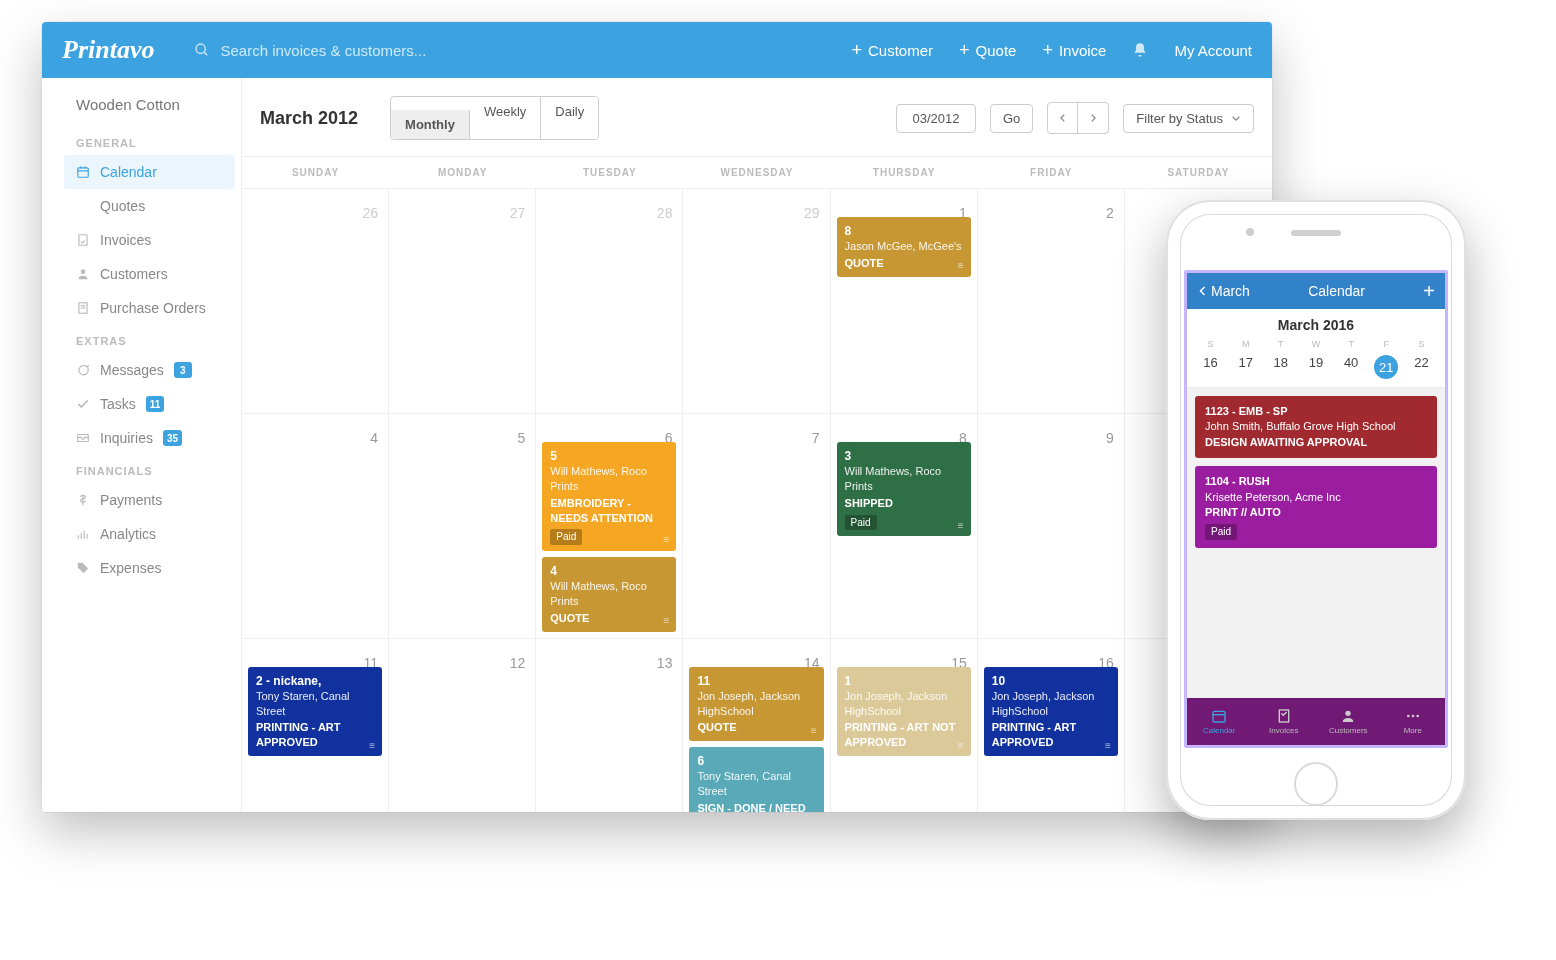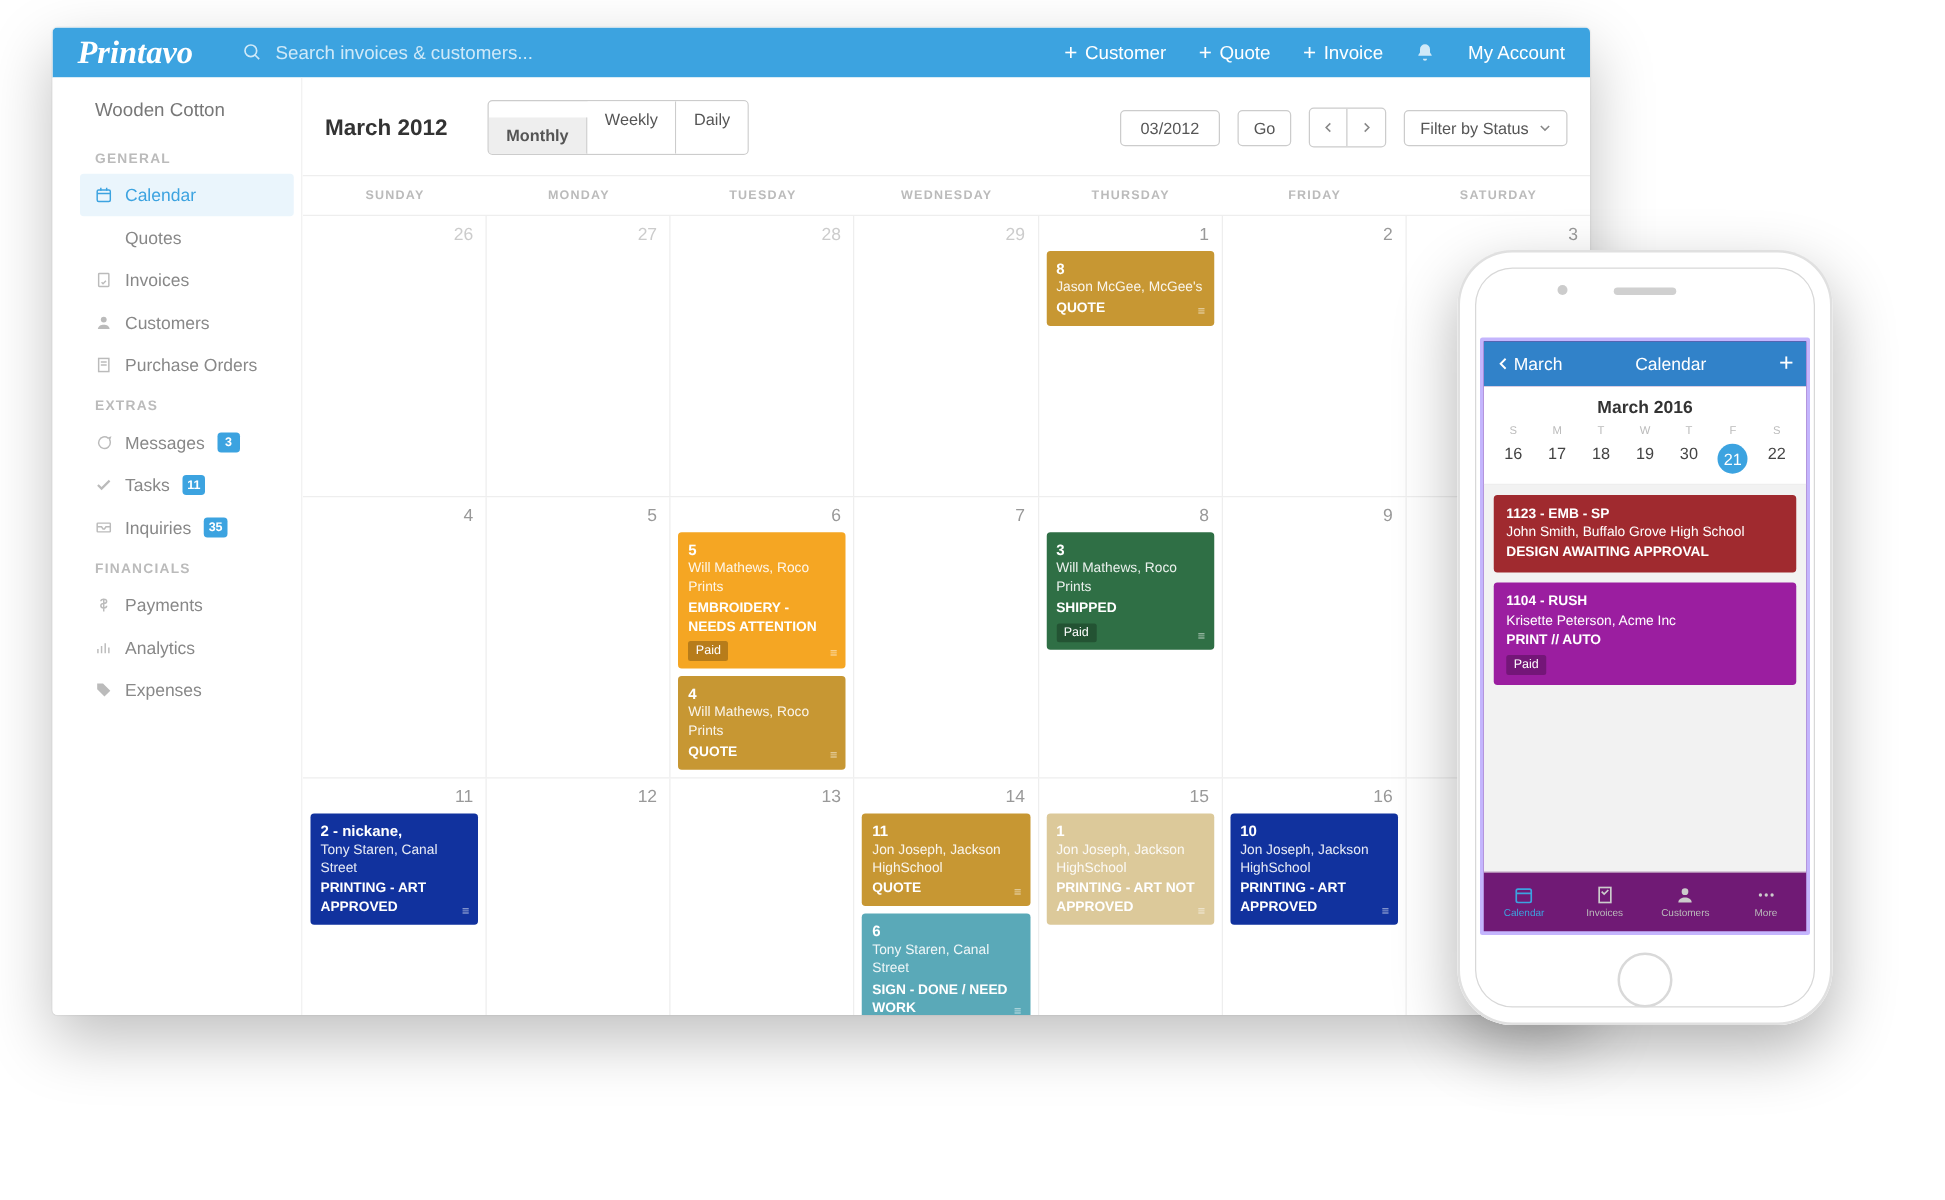--- a/index.html
+++ b/index.html
@@ -2,21 +2,21 @@
 <html><head>
 <meta charset="utf-8">
 <style>
 * { box-sizing: border-box; margin: 0; padding: 0; }
 body { font-family: -apple-system, "Helvetica Neue", Arial, sans-serif; background: #fff; width: 1556px; height: 960px; position: relative; }
 
 
 .appwin { position: absolute; left: 42px; top: 22px; width: 1230px; height: 790px; border-radius: 4px; background: #fff; box-shadow: 0 20px 50px rgba(0,0,0,.25), 0 0 0 1px rgba(0,0,0,.04); overflow: hidden; display: flex; flex-direction: column; }
 
 
-.topbar { height: 40px; background: #3ca3e0; display: flex; align-items: center; padding: 0 20px; color: #fff; }
+.topbar { height: 56px; background: #3ca3e0; display: flex; align-items: center; padding: 0 20px; color: #fff; }
 .logo { font-family: 'Brush Script MT', cursive; font-size: 26px; font-style: italic; font-weight: 600; margin-right: 40px; }
 .search { display: flex; align-items: center; color: #cfe9f8; font-size: 15px; flex: 1; }
 .search svg { margin-right: 10px; }
 .topactions { display: flex; align-items: center; gap: 26px; font-size: 15px; }
 .topactions .act { display: flex; align-items: center; gap: 6px; cursor: pointer; }
 .topactions .plus { font-size: 18px; font-weight: 300; }
 
 
 .body { flex: 1; display: flex; background: #f7f7f7; overflow: hidden; }
 .sidebar { width: 200px; background: #fff; border-right: 1px solid #eee; padding: 18px 0 0 16px; font-size: 14px; color: #666; }
@@ -44,21 +44,21 @@
 .filterbtn { border: 1px solid #ccc; border-radius: 4px; padding: 6px 12px; font-size: 13px; color: #555; cursor: pointer; display: flex; align-items: center; gap: 8px; text-align: right; }
 
 
 .cal { flex: 1; overflow: auto; }
 .dayheaders { display: grid; grid-template-columns: repeat(7,1fr); border-bottom: 1px solid #eee; }
 .dayheaders div { text-align: center; font-size: 10px; letter-spacing: 1px; color: #bbb; font-weight: 600; padding: 10px 0; }
 .weeks { display: grid; grid-template-rows: repeat(5, minmax(0,1fr)); }
 .week { display: grid; grid-template-columns: repeat(7,1fr); border-bottom: 1px solid #eee; min-height: 100px; }
 .cell { border-right: 1px solid #eee; padding: 6px 6px; position: relative; }
 .cell:last-child { border-right: none; }
-.cell .dnum { position: absolute; top: 6px; right: 10px; font-size: 14px; color: #999; }
+.cell .dnum { position: absolute; top: 16px; right: 10px; font-size: 14px; color: #999; }
 .cell.other .dnum { color: #ccc; }
 
 
 .ev { margin-top: 22px; border-radius: 3px; padding: 6px 8px 6px; color: #fff; font-size: 11px; line-height: 1.35; position: relative; }
 .ev + .ev { margin-top: 6px; }
 .ev .t1 { font-weight: 700; font-size: 12px; }
 .ev .t2 { opacity: .9; }
 .ev .t3 { font-weight: 700; text-transform: uppercase; margin-top: 2px; }
 .ev .paid { display: inline-block; margin-top: 4px; background: rgba(0,0,0,.25); padding: 1px 6px; border-radius: 2px; font-size: 10px; }
 .ev .grip { position: absolute; right: 6px; bottom: 4px; opacity: .6; font-size: 10px; letter-spacing: 1px; }
@@ -408,21 +408,21 @@
           <div>W</div>
           <div>T</div>
           <div>F</div>
           <div>S</div>
         </div>
       <div class="dnums" id="mdnums">
           <div>16</div>
           <div>17</div>
           <div>18</div>
           <div>19</div>
-          <div>30</div>
+          <div>40</div>
           <div><span class="sel">21</span></div>
           <div>22</div>
         </div>
     </div>
     <div class="mlist" id="mlist">
         <div class="mev c-maroon">
           <div class="t1">1123 - EMB - SP</div>
           <div>John Smith, Buffalo Grove High School</div>
           <div class="t1">DESIGN AWAITING APPROVAL</div>
         </div>

